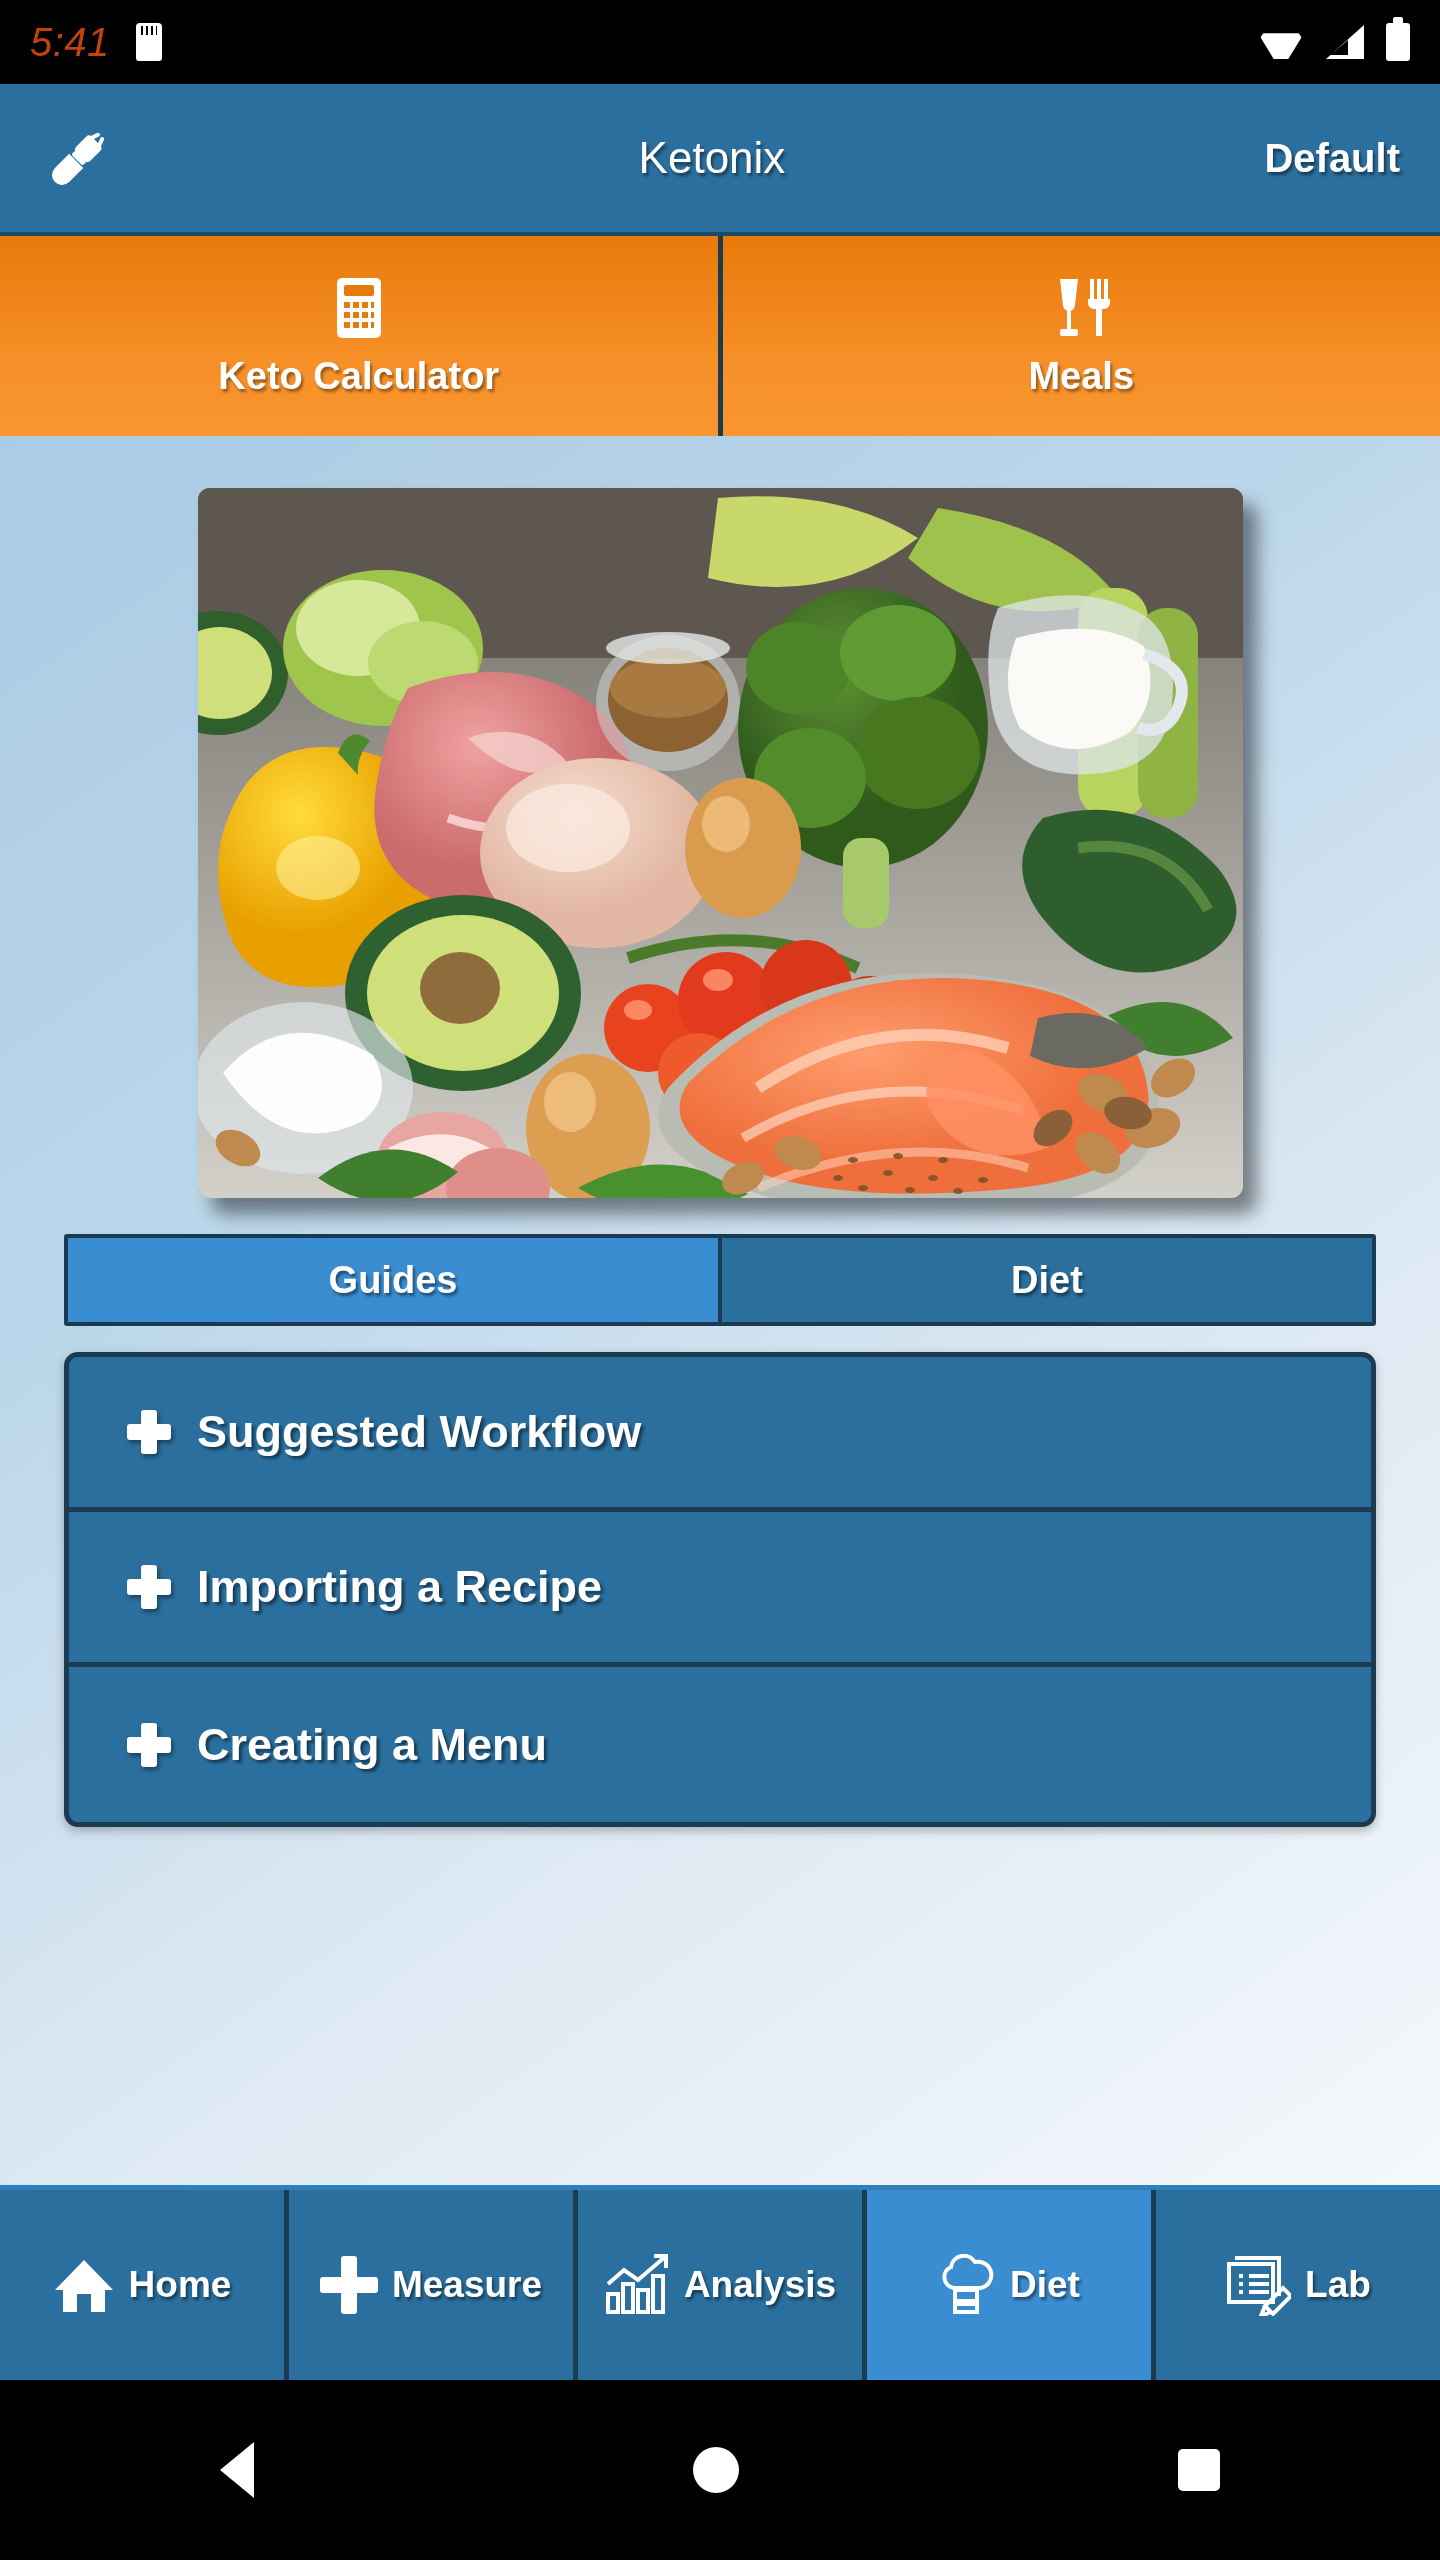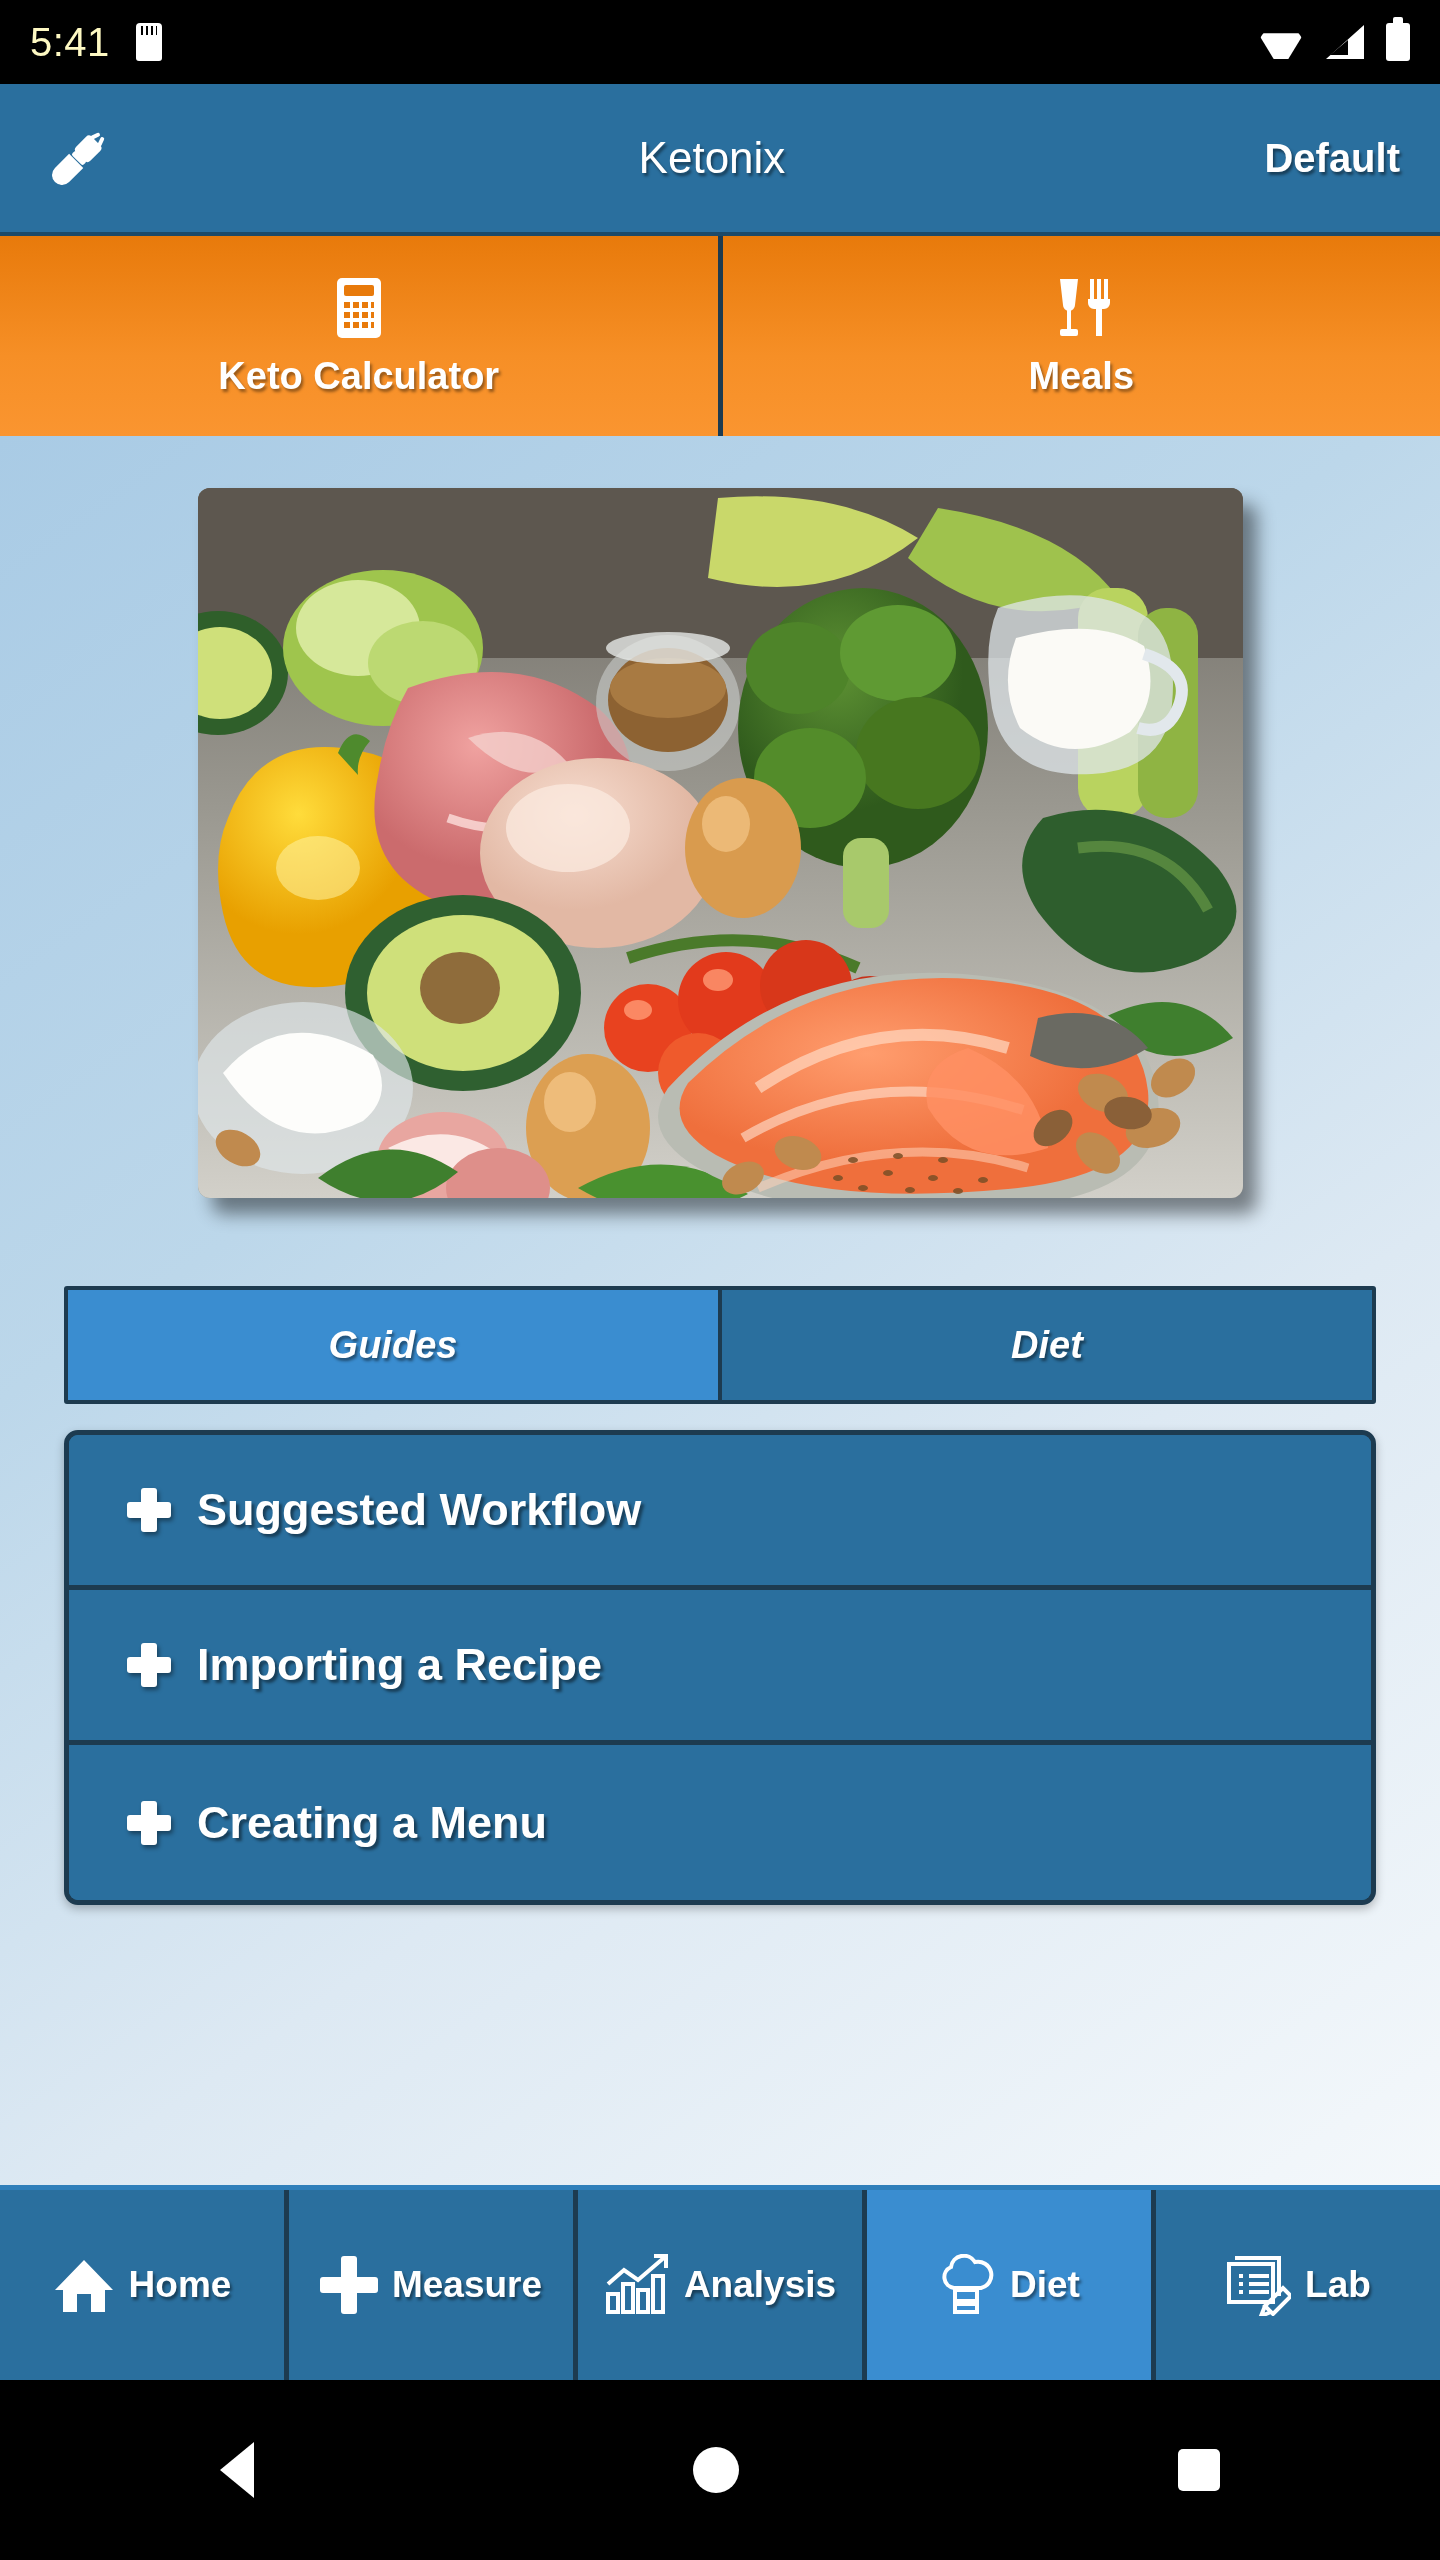--- a/index.html
+++ b/index.html
@@ -6,23 +6,24 @@
   html,body { width:1440px; height:2560px; background:#000; }
   body {
     font-family:"Liberation Sans", sans-serif;
     -webkit-font-smoothing:antialiased;
     overflow:hidden;
   }
   .phone { width:1440px; height:2560px; display:flex; flex-direction:column; background:#000; position:relative; }
 
   
   .statusbar {
-    height:84px; background:#000; color:#fef9c3;
+    height:84px; background:#000; color:#c2410c;
     display:flex; align-items:center; padding:0 30px;
     flex:0 0 84px;
+    font-style:italic;
   }
   .sb-time { font-size:40px; font-weight:400; letter-spacing:.5px; }
   .sb-left-icons { display:flex; align-items:center; gap:14px; margin-left:26px; }
   .sb-spacer { flex:1; }
   .sb-right-icons { display:flex; align-items:center; gap:22px; }
   .icon-sdcard { width:26px; height:38px; background:#fff; border-radius:4px 4px 3px 3px; position:relative; }
   .icon-sdcard::before {
     content:""; position:absolute; top:3px; left:5px; width:16px; height:9px;
     background:repeating-linear-gradient(to right,#000 0 2px,#fff 2px 5px);
   }
@@ -88,22 +89,22 @@
   .photo-wrap { display:flex; justify-content:center; }
   .photo {
     width:1045px; height:710px; border-radius:12px;
     box-shadow:14px 16px 18px rgba(0,0,0,.45);
     overflow:hidden; background:#8a8d84; position:relative;
   }
   .photo svg { display:block; width:100%; height:100%; }
 
   
   .subtabs {
-    margin:88px 64px 0 64px; display:flex; height:118px;
-    border:4px solid #1d3b50; border-radius:3px; overflow:hidden;font-style:italic;
+    margin:36px 64px 0 64px; display:flex; height:92px;
+    border:4px solid #1d3b50; border-radius:3px; overflow:hidden;
   }
   .subtab {
     flex:1; display:flex; align-items:center; justify-content:center;
     font-size:38px; font-weight:bold; color:#fff;
     text-shadow:2px 3px 3px rgba(0,0,0,.45);
   }
   .subtab.active { background:#3a8dd0; }
   .subtab.inactive { background:#2a6f9e; border-left:4px solid #1d3b50; }
 
   

